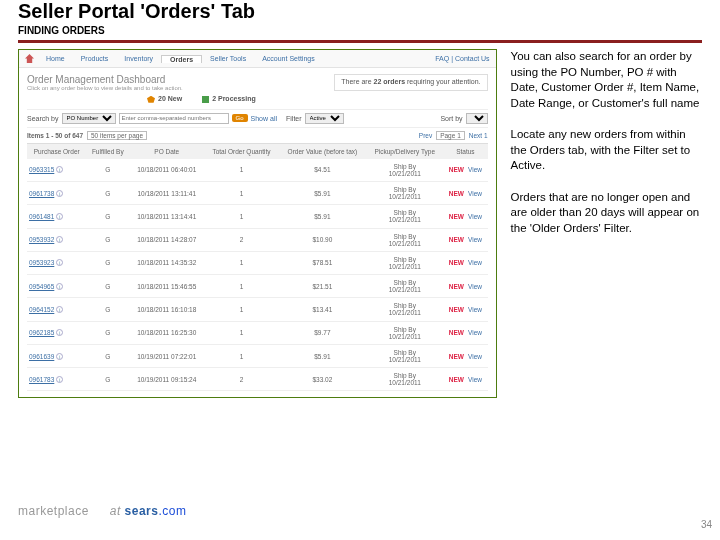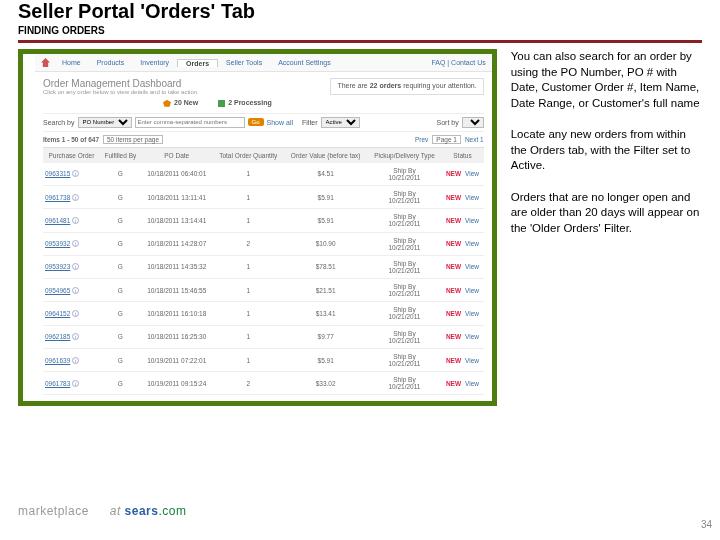--- a/index.html
+++ b/index.html
@@ -1,21 +1,21 @@
 <!DOCTYPE html>
 <html><head>
 <meta charset="utf-8">
 <style>
   * { box-sizing: border-box; margin: 0; padding: 0; }
   body { width: 720px; height: 540px; font-family: Arial, sans-serif; background: #fff; position: relative; }
   .slide-title { font-size: 20px; font-weight: bold; padding: 0 18px 2px; }
   .slide-sub { font-size: 10px; font-weight: bold; padding: 0 18px 4px; }
   .redline { height: 3px; background: #8a1f1f; margin: 0 18px; }
   .main { display: flex; padding: 6px 18px 0; }
-  .screenshot { width: 490px; border: 5px solid #4d7c0f; background: #fff; font-size: 7px; color: #555; padding-left: 12px; }
+  .screenshot { width: 490px; border: 1px solid #4d7c0f; background: #fff; font-size: 7px; color: #555; }
   .nav { display: flex; align-items: center; border-bottom: 1px solid #e3e3e3; background: #f9f9f9; height: 18px; padding: 0 6px; }
   .nav .home-icon { width: 9px; height: 9px; background: #c55; margin-right: 4px; clip-path: polygon(50% 0, 100% 50%, 80% 50%, 80% 100%, 20% 100%, 20% 50%, 0 50%); }
   .nav .tab { padding: 0 8px; color: #3c6fa5; }
   .nav .tab.active { background: #fff; border: 1px solid #ccc; border-bottom: none; font-weight: bold; color: #444; }
   .nav .rlinks { margin-left: auto; color: #3c6fa5; }
   .dash { padding: 6px 8px; }
   .dash-head { display: flex; }
   .dash-title { color: #888; font-size: 10px; }
   .dash-sub { color: #999; font-size: 6px; }
   .attn-box { margin-left: auto; border: 1px solid #ddd; padding: 3px 6px; font-size: 7px; color: #555; }
@@ -33,21 +33,21 @@
   th { background: #f1f1f1; color: #666; padding: 4px 2px; text-align: center; font-weight: normal; border-top: 1px solid #ddd; }
   td { padding: 4px 2px; text-align: center; border-bottom: 1px solid #eee; color: #666; }
   td.po { color: #3c6fa5; text-decoration: underline; text-align: left; }
   td.po .info { display:inline-block; width:7px; height:7px; border:1px solid #aac; border-radius:50%; color:#69a; font-size:5px; line-height:7px; text-align:center; margin-left:2px; text-decoration:none; }
   .pickup { line-height: 1.1; }
   .status .neww { color: #d24; font-weight: bold; margin-right: 4px; }
   .notes { width: 210px; padding-left: 14px; font-size: 11.5px; line-height: 1.35; }
   .notes p { margin-bottom: 16px; }
   .brand { position: absolute; left: 18px; bottom: 22px; font-size: 12px; color: #999; letter-spacing: .5px; }
   .brand .sears { color: #2a5fa3; font-weight: bold; text-align: right; }
-  .brand .com { color: #15803d; text-align: center; }
+  .brand .com { color: #1d4ed8; text-align: center; }
   .brand .at { font-style: italic; margin-left: 17px; }
   .pagenum { position: absolute; right: 8px; bottom: 10px; font-size: 10px; color: #888; }
 </style>
 </head>
 <body>
 
 <div class="slide-title">Seller Portal 'Orders' Tab</div>
 <div class="slide-sub">FINDING ORDERS</div>
 <div class="redline"></div>
 

